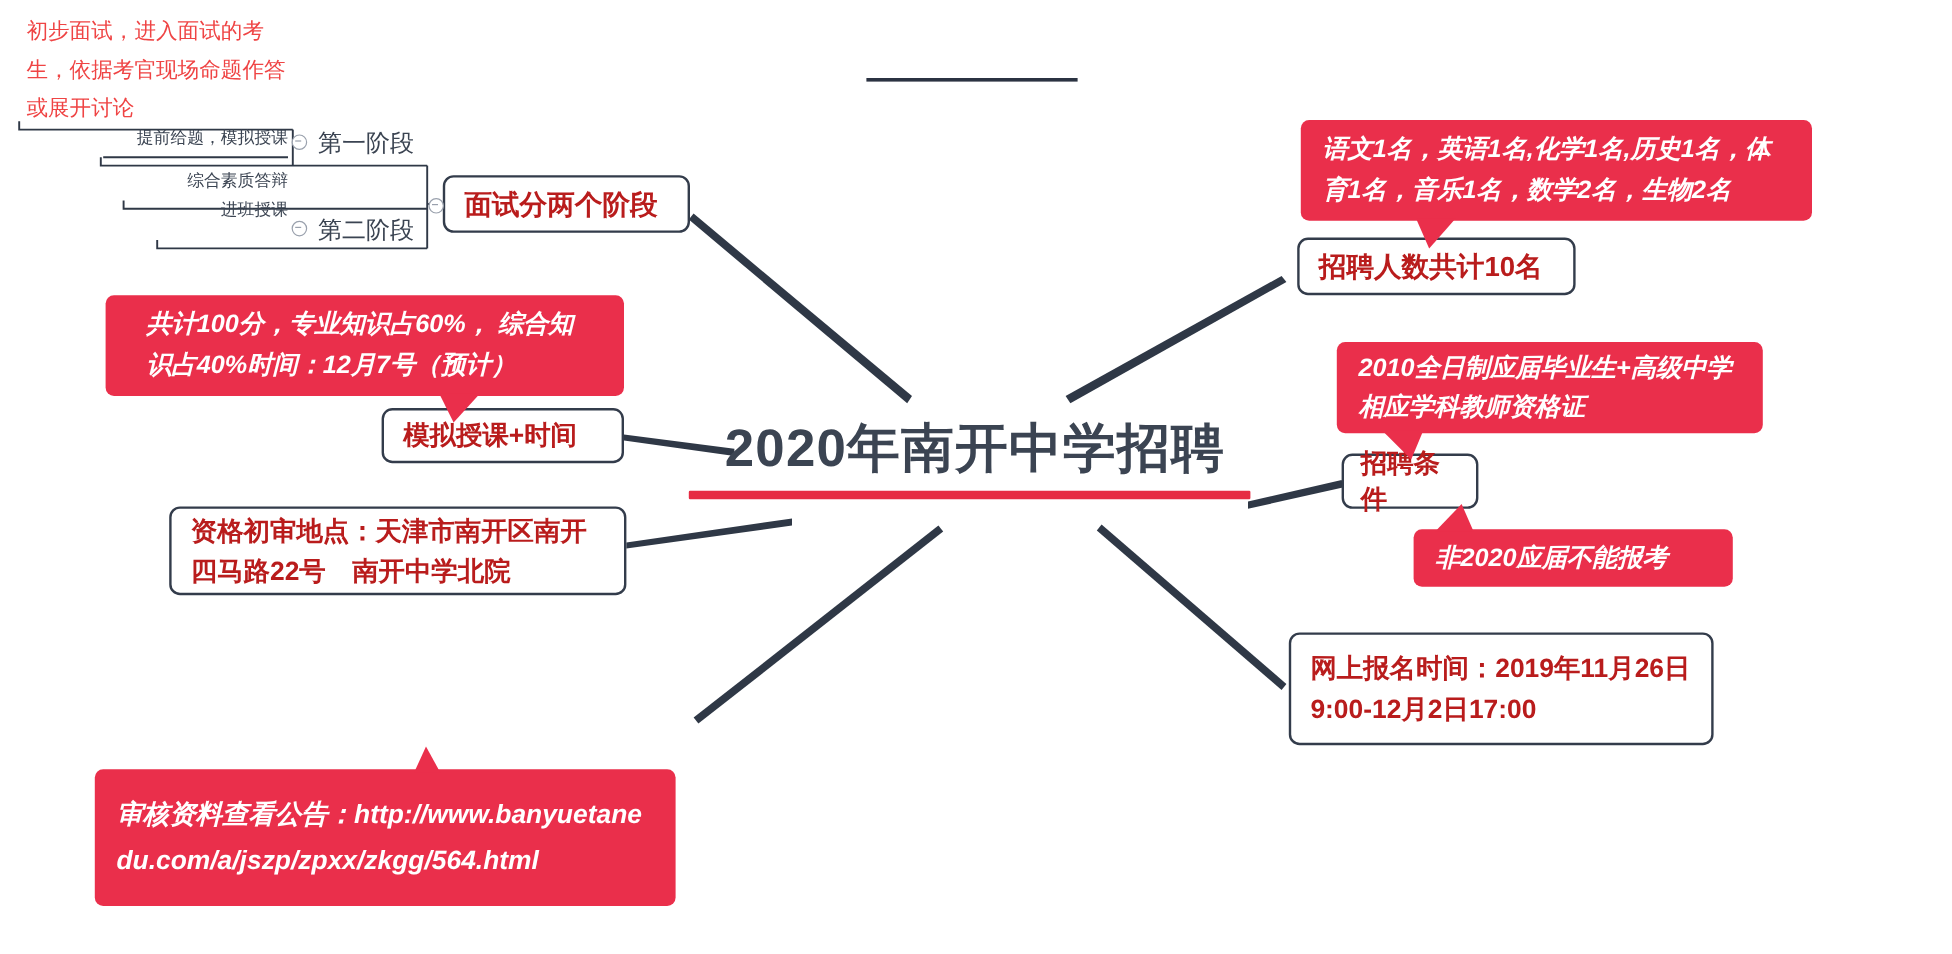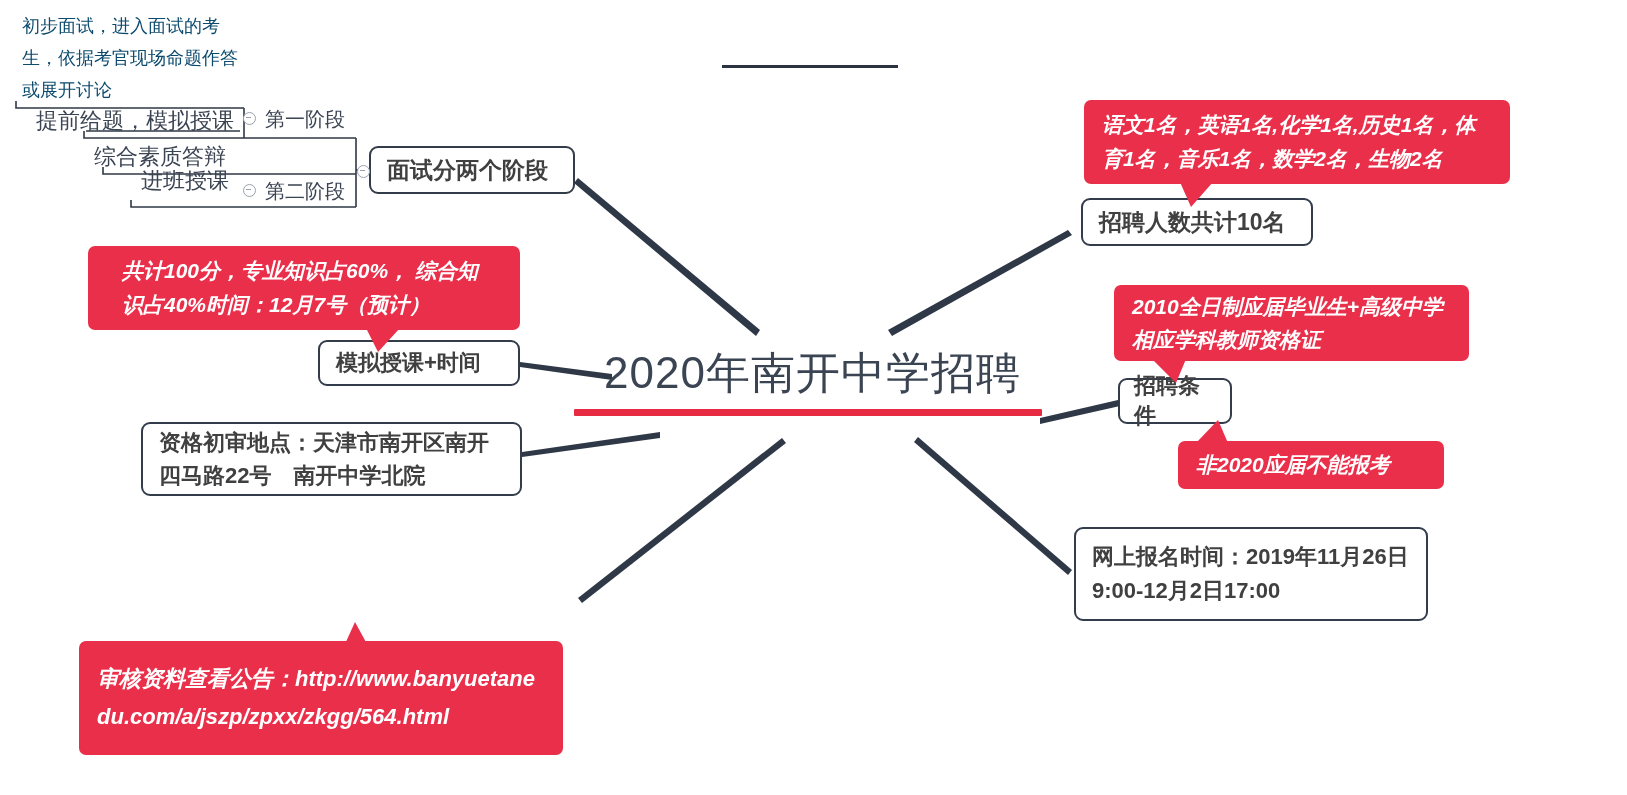--- a/index.html
+++ b/index.html
@@ -28,21 +28,21 @@
 
   
   .node {
     position: absolute;
     box-sizing: border-box;
     background: #ffffff;
     border: 2.5px solid #303b४c;
     border: 2.5px solid #323b४a;
     border: 2.5px solid #333c4b;
     border-radius: 9px;
-    color: #404040;
+    color: #b91c1c;
     font-weight: bold;
     display: flex;
     align-items: center;
     z-index: 4;
   }
   .node .txt { display: block; width: 100%; }
 
   
   .callout {
     position: absolute;
@@ -65,21 +65,21 @@
   }
 
   
   #root-node {
     position: absolute;
     z-index: 6;
   }
   #root-title {
     font-size: 44px;
     color: #3b4452;
-    font-weight: normal;
+    font-weight: bold;
     white-space: nowrap;
     letter-spacing: 1px;
   }
   #root-underline {
     height: 7px;
     background: #e62b43;
     border-radius: 1px;
     margin-top: 6px;
   }
 
@@ -101,31 +101,31 @@
     height: 3px;
     background: #2b3342;
     margin-top: 7px;
     width: 176px;
     margin-left: -6px;
   }
 
   
   .plain-text {
     position: absolute;
-    color: #0c4a6e;
+    color: #ef4444;
     z-index: 6;
   }
   .leaf {
     position: absolute;
     box-sizing: border-box;
     color: #3b4452;
-    font-size: 22px;
-    white-space: nowrap;
-    z-index: 6;
-    text-align: center;
+    font-size: 14px;
+    white-space: nowrap;
+    z-index: 6;
+    text-align: right;
   }
   .stage {
     position: absolute;
     color: #3b4452;
     font-size: 20px;
     white-space: nowrap;
     z-index: 6;
   }
   .bullet {
     position: absolute;

